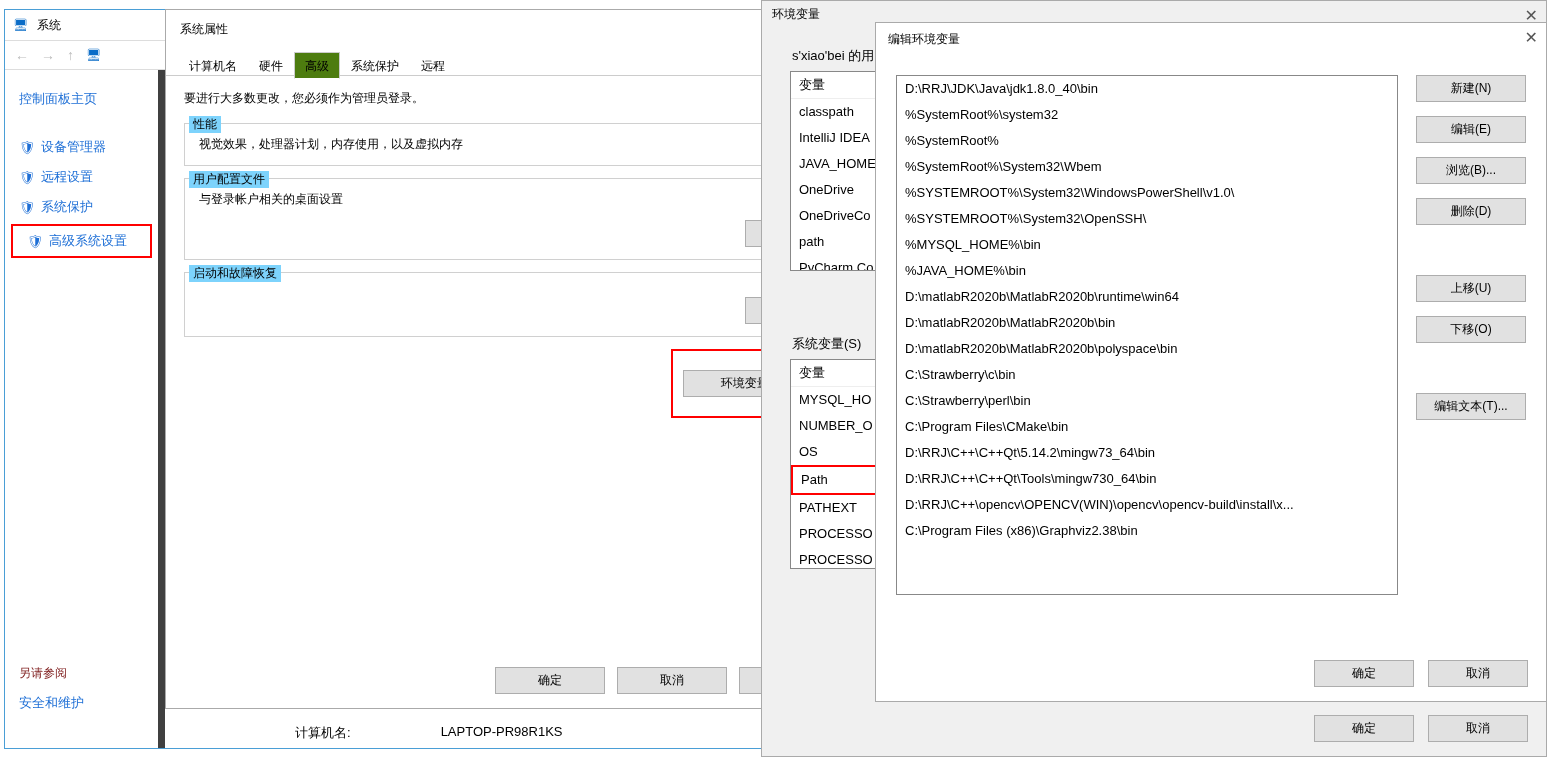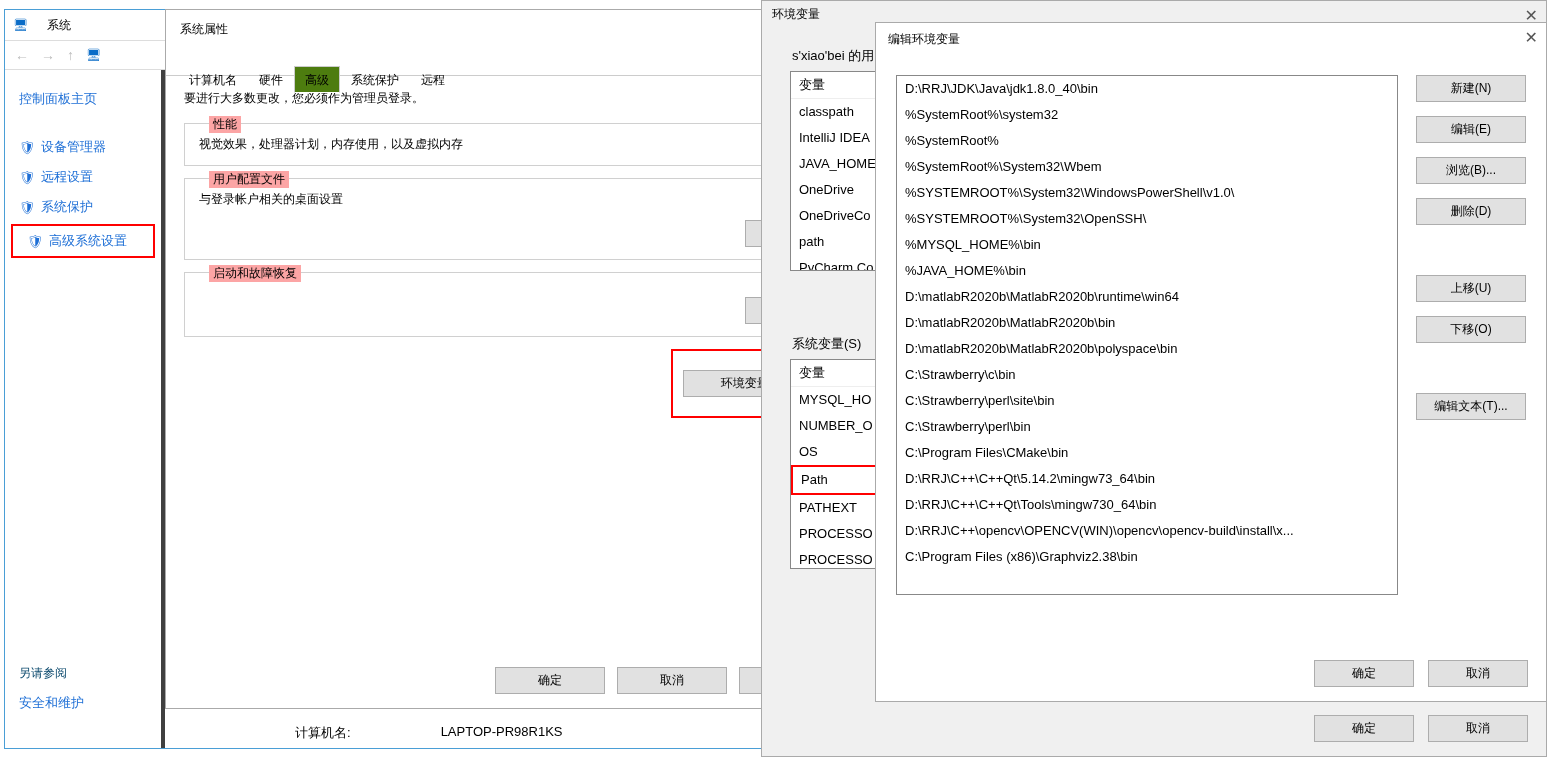--- a/index.html
+++ b/index.html
@@ -40,21 +40,21 @@
   padding-left: 12px;
   height: 28px;
 }
 .tab {
   padding: 5px 10px;
   font-size: 12px;
   cursor: pointer;
   border: 1px solid transparent;
   border-bottom: none;
   position: relative;
-  top: 18px;
+  top: 4px;
 }
 .tab.active {
   border-color: #ccc;
   background: #4d7c0f;
   border-bottom: 1px solid #fff;
 }
 .btn {
   display: inline-block;
   padding: 4px 12px;
   background: #e1e1e1;
@@ -66,22 +66,22 @@
 }
 .groupbox {
   border: 1px solid #d0d0d0;
   margin: 12px 18px;
   padding: 12px 14px;
   position: relative;
 }
 .groupbox .legend {
   position: absolute;
   top: -8px;
-  left: 24px;
-  background: #fca5a5;
+  left: 4px;
+  background: #7dd3fc;
   padding: 0 4px;
   font-size: 12px;
 }
 .btn-row-right { display: flex; justify-content: flex-end; margin-top: 12px; }
 .red-box { border: 2px solid #f00; }
 .listbox {
   border: 1px solid #888;
   background: #fff;
   font-size: 13px;
   overflow: hidden;
@@ -139,50 +139,50 @@
 .monitor-icon { width:18px; height:14px; display:inline-block; color:#0a6cc7;}
 .nav-ar{color:#bbb;font-size:14px;}
 .sec-label{font-size:13px;padding:4px 0 2px 16px;}
 </style>
 </head>
 <body>
 
 <div class="win syswin">
   <div class="titlebar">
     <span class="monitor-icon">🖥</span>
-    <span style="margin-left:16px">系统</span>
+    <span style="margin-left:6px">系统</span>
   </div>
   <div class="navbar">
     <span class="nav-ar">←</span>
     <span class="nav-ar">→</span>
     <span class="nav-ar">↑</span>
     <span class="monitor-icon">🖥</span>
   </div>
   <div style="display:flex; height:calc(100% - 60px);">
-    <div style="width:160px; border-right:4px solid #404040; padding-top:14px;">
+    <div style="width:160px; border-right:7px solid #404040; padding-top:14px;">
       <div class="side-link" style="color:#1e6fd6; font-size:13px;">控制面板主页</div>
       <div style="height:18px"></div>
       <div class="side-link">
           <span class="shield">🛡</span>
           <span>设备管理器</span>
         </div>
       <div class="side-link">
           <span class="shield">🛡</span>
           <span>远程设置</span>
         </div>
       <div class="side-link">
           <span class="shield">🛡</span>
           <span>系统保护</span>
         </div>
       <div class="side-link red-box" style="margin:2px 6px;color:#1e6fd6;">
           <span class="shield">🛡</span>
           <span>高级系统设置</span>
         </div>
       <div style="position:absolute;bottom:30px;left:0;width:160px">
-        <div style="padding:6px 14px;color:#0c4a6e;font-size:12px">另请参阅</div>
+        <div style="padding:6px 14px;color:#7f1d1d;font-size:12px">另请参阅</div>
         <div class="side-link" style="color:#1e6fd6">安全和维护</div>
       </div>
     </div>
     <div style="flex:1;position:relative">
       <div style="position:absolute;bottom:6px;left:130px;display:flex;gap:90px;font-size:13px;">
         <span>计算机名:</span>
         <span>LAPTOP-PR98R1KS</span>
       </div>
     </div>
   </div>
@@ -281,21 +281,20 @@
         <div class="listrow">%SystemRoot%</div>
         <div class="listrow">%SystemRoot%\System32\Wbem</div>
         <div class="listrow">%SYSTEMROOT%\System32\WindowsPowerShell\v1.0\</div>
         <div class="listrow">%SYSTEMROOT%\System32\OpenSSH\</div>
         <div class="listrow">%MYSQL_HOME%\bin</div>
         <div class="listrow">%JAVA_HOME%\bin</div>
         <div class="listrow">D:\matlabR2020b\MatlabR2020b\runtime\win64</div>
         <div class="listrow">D:\matlabR2020b\MatlabR2020b\bin</div>
         <div class="listrow">D:\matlabR2020b\MatlabR2020b\polyspace\bin</div>
         <div class="listrow">C:\Strawberry\c\bin</div>
-        <div class="listrow">C:\Strawberry\perl\site\bin</div>
         <div class="listrow">C:\Strawberry\perl\bin</div>
         <div class="listrow">C:\Program Files\CMake\bin</div>
         <div class="listrow">D:\RRJ\C++\C++Qt\5.14.2\mingw73_64\bin</div>
         <div class="listrow">D:\RRJ\C++\C++Qt\Tools\mingw730_64\bin</div>
         <div class="listrow">D:\RRJ\C++\opencv\OPENCV(WIN)\opencv\opencv-build\install\x...</div>
         <div class="listrow">C:\Program Files (x86)\Graphviz2.38\bin</div>
       </div>
     <div class="btncol">
       <span class="btn">新建(N)</span>
       <span class="btn">编辑(E)</span>

